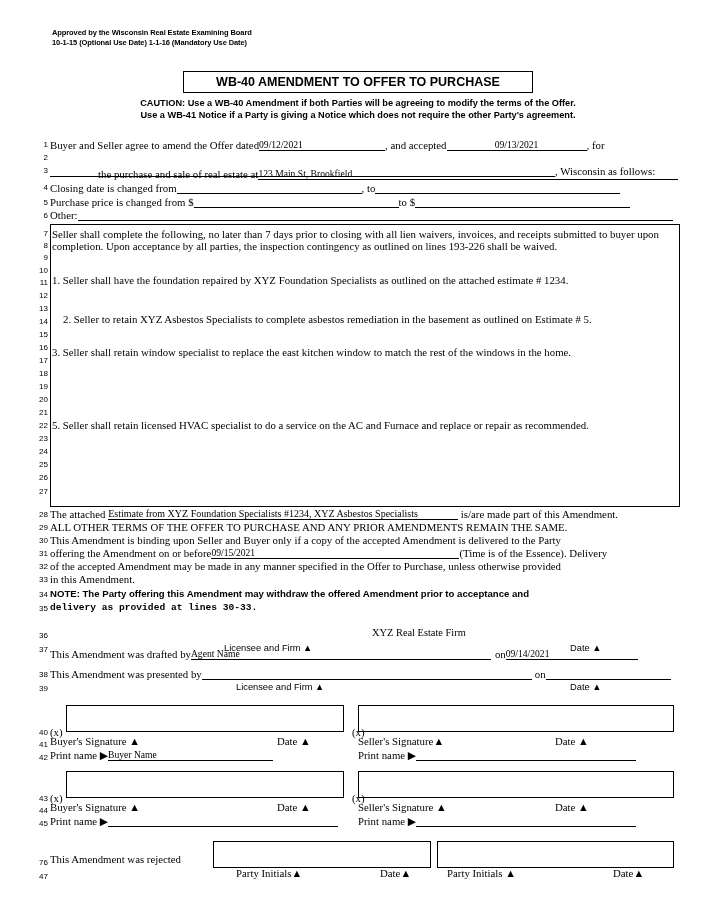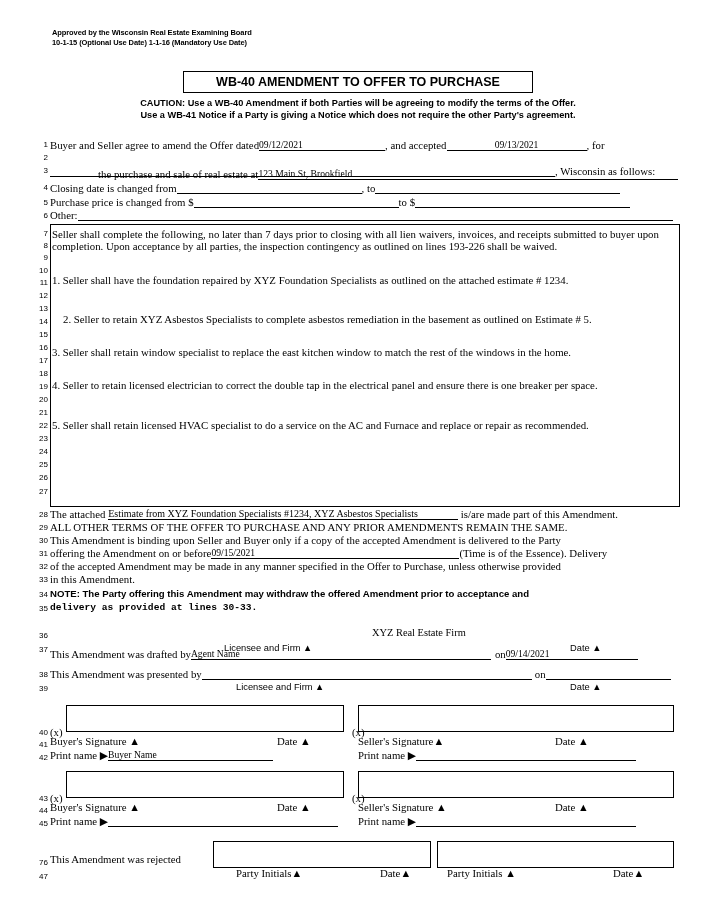--- a/index.html
+++ b/index.html
@@ -178,21 +178,20 @@
   <div class="lnum" style="top:434px">23</div>
   <div class="lnum" style="top:447px">24</div>
   <div class="lnum" style="top:460px">25</div>
   <div class="lnum" style="top:473px">26</div>
   <div class="lnum" style="top:487px">27</div>
 
   <div class="body-text" style="left:52px; top:228px; width:620px;">Seller shall complete the following, no later than 7 days prior to closing with all lien waivers, invoices, and receipts submitted to buyer upon completion.  Upon acceptance by all parties, the inspection contingency as outlined on lines 193-226 shall be waived.</div>
   <div class="body-text" style="left:52px; top:274px; width:620px;">1. Seller shall have the foundation repaired by XYZ Foundation Specialists as outlined on the attached estimate # 1234.</div>
   <div class="body-text" style="left:52px; top:313px; width:620px;padding-left:11px;">2. Seller to retain XYZ Asbestos Specialists to complete asbestos remediation in the basement as outlined on Estimate # 5.</div>
   <div class="body-text" style="left:52px; top:346px; width:622px;">3. Seller shall retain window specialist to replace the east kitchen window to match the rest of the windows in the home.</div>
-  <div class="body-text" style="left:52px; top:379px; width:622px;">4. Seller to retain licensed electrician to correct the double tap in the electrical panel and ensure there is one breaker per space.</div>
   <div class="body-text" style="left:52px; top:419px; width:622px;">5. Seller shall retain licensed HVAC specialist to do a service on the AC and Furnace and replace or repair as recommended.</div>
 
   <div class="lnum" style="top:510px">28</div>
   <div class="body-text" style="left:50px; top:508px;">
     <span>The attached</span>
     <span class="fill uline" style="width:350px; font-size:10px; text-align:left;">Estimate from XYZ Foundation Specialists #1234, XYZ Asbestos Specialists</span>
     <span>is/are made part of this Amendment.</span>
   </div>
 
   <div class="lnum" style="top:523px">29</div>

